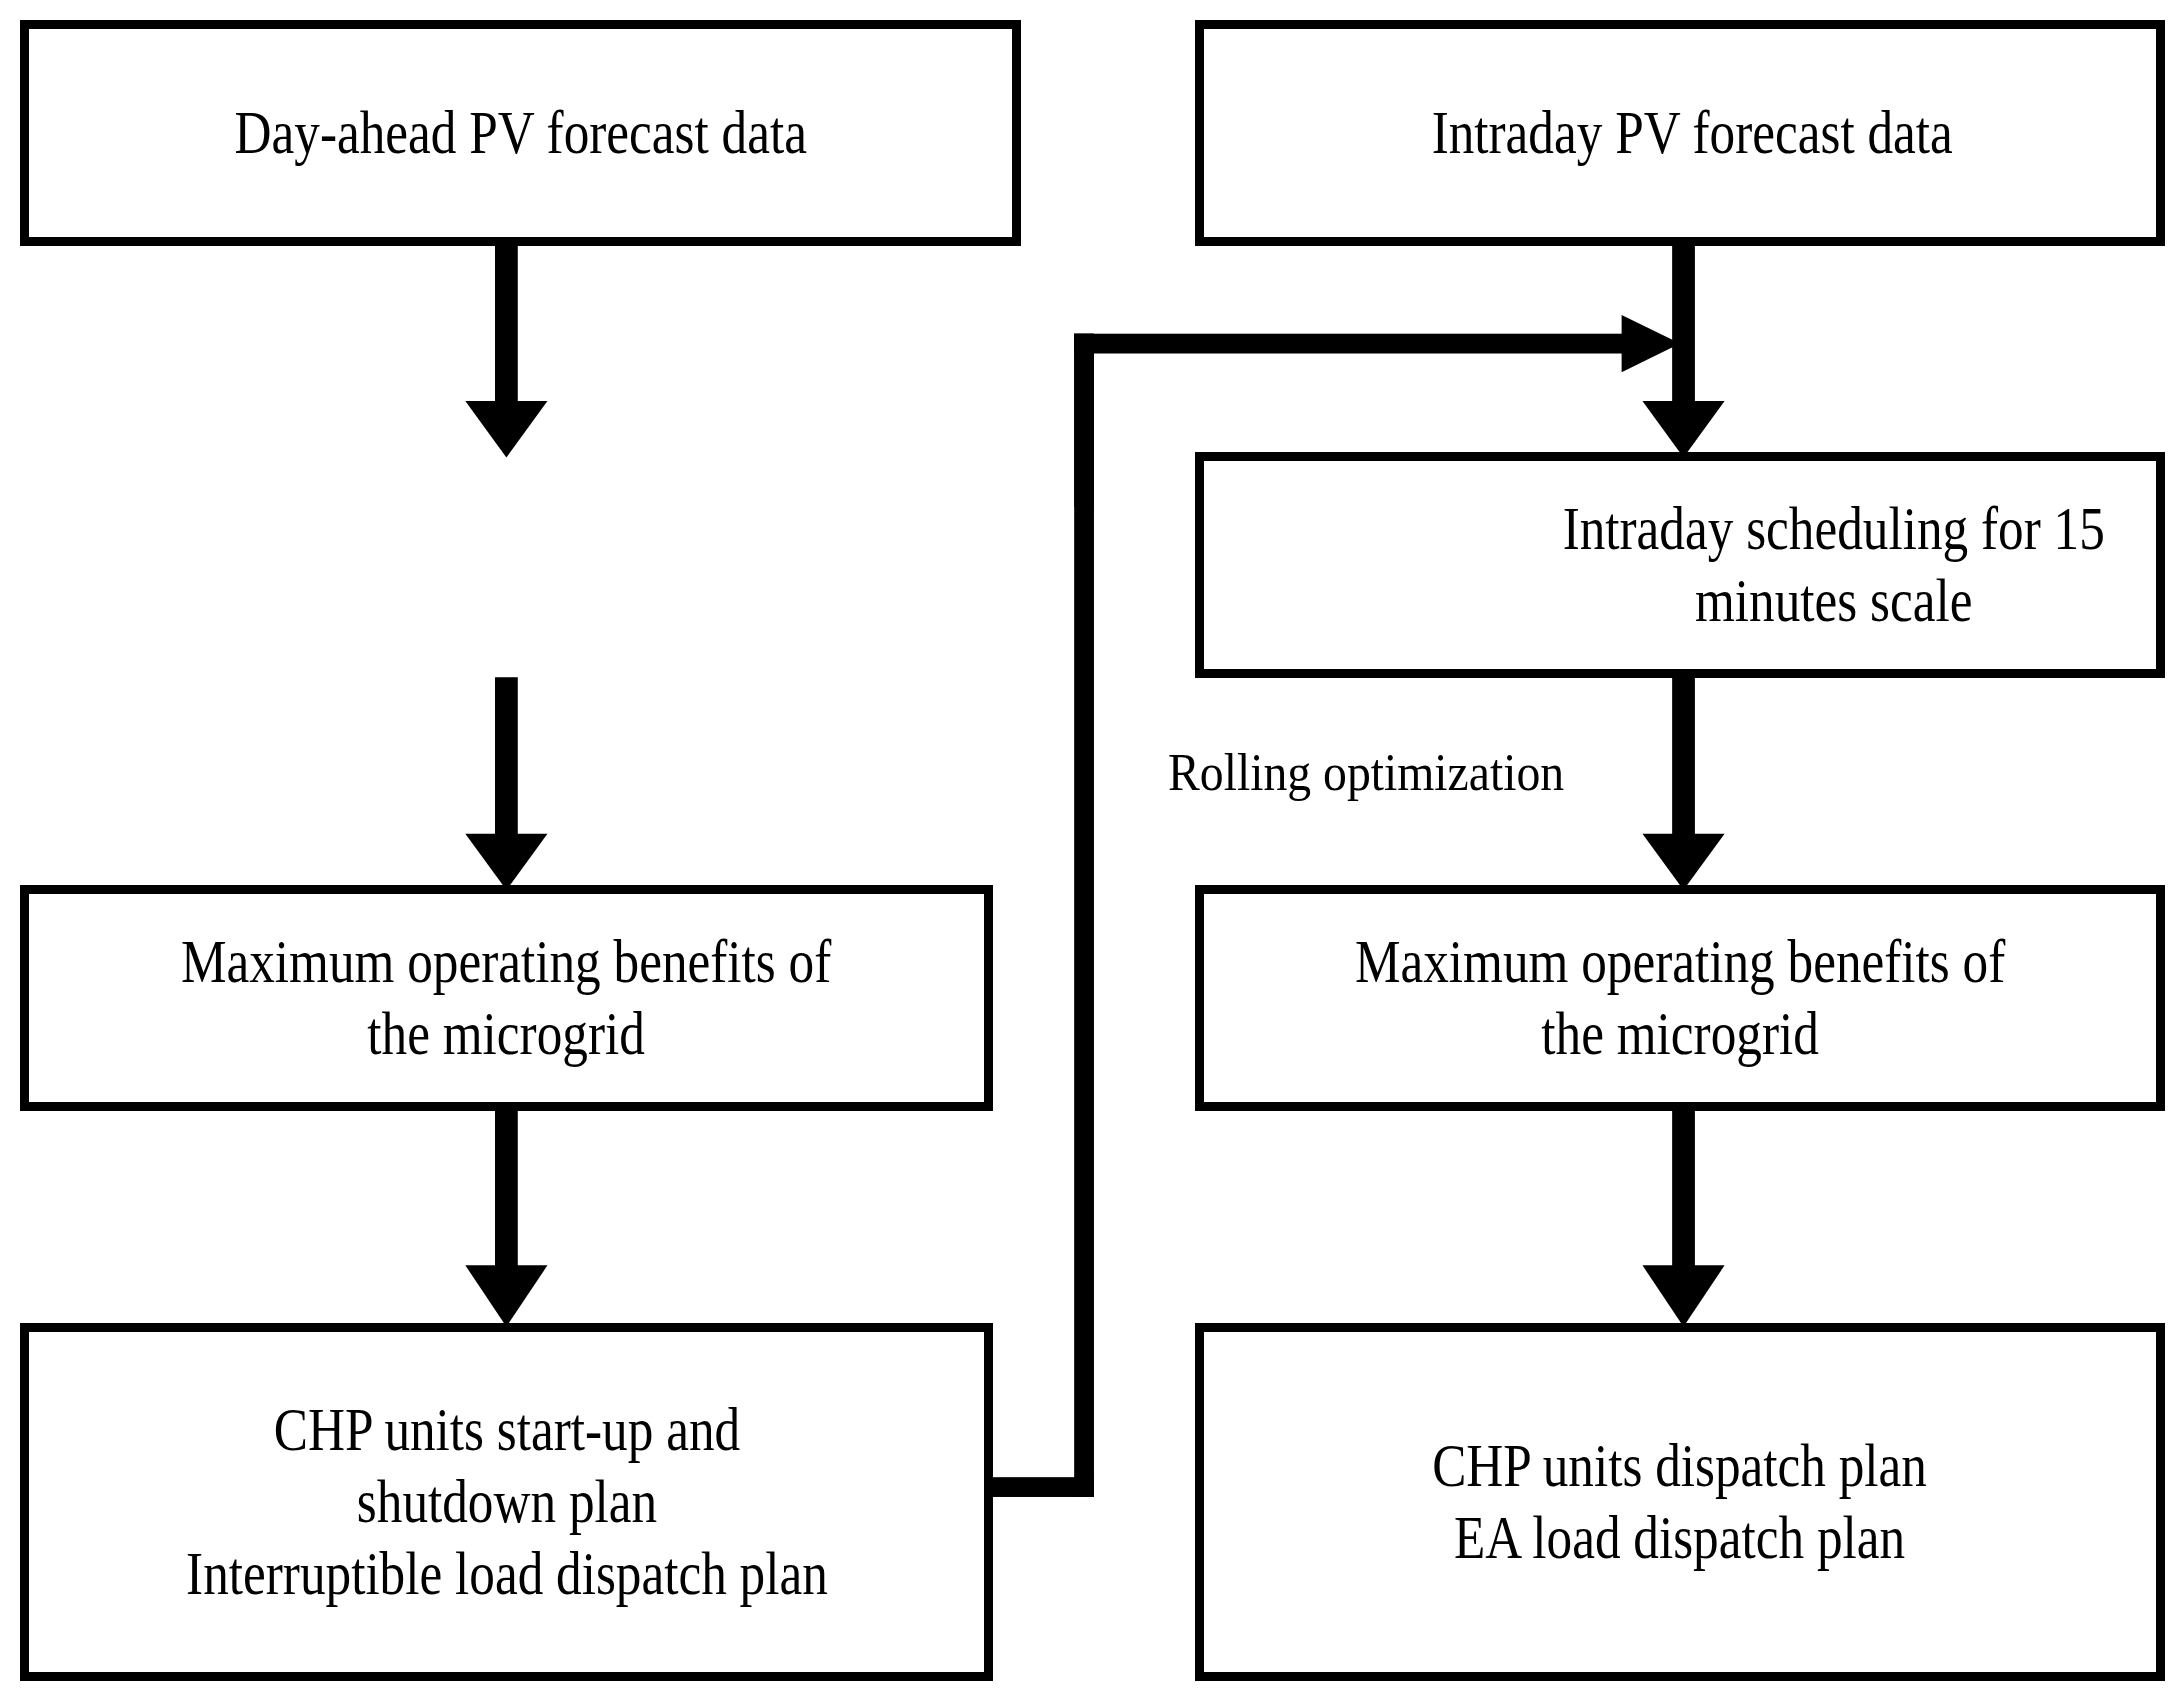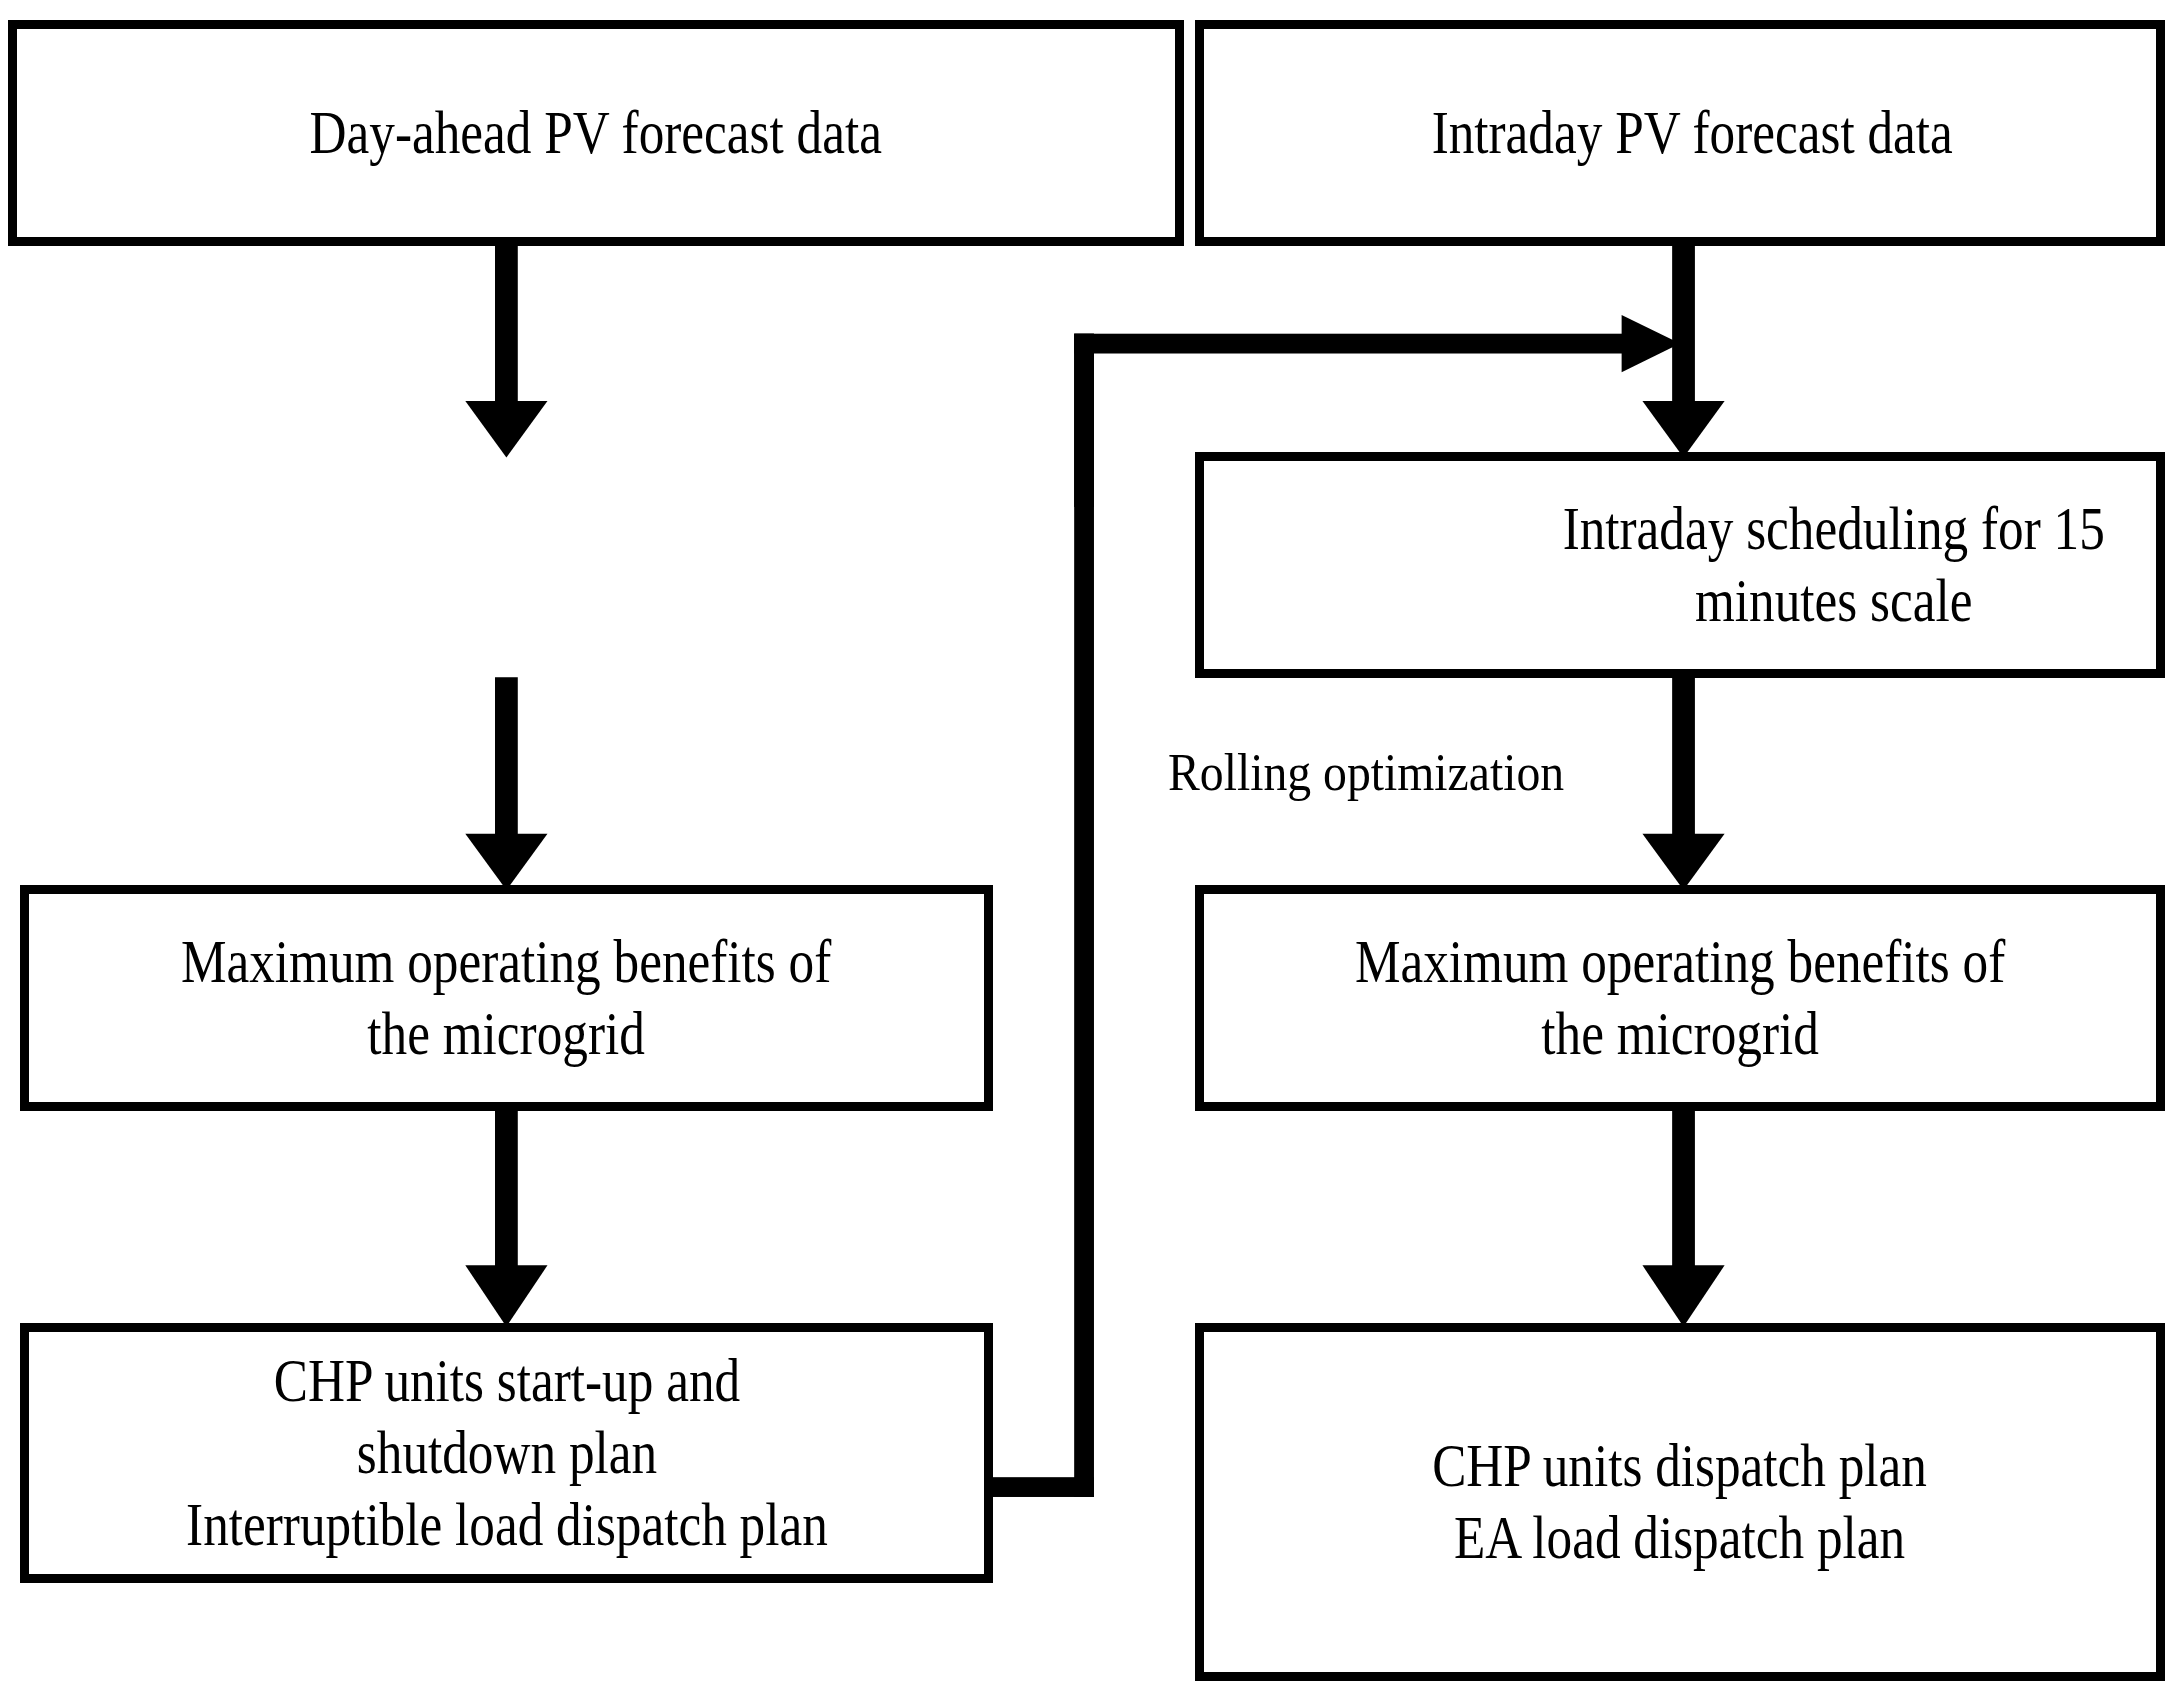--- a/index.html
+++ b/index.html
@@ -100,31 +100,31 @@
       <rect x="1085" y="337" width="20" height="175" fill="#000"></rect>
       <rect x="1085" y="337" width="20" height="1175" fill="#000"></rect>
 
       <rect x="1085" y="337" width="560" height="20" fill="#000"></rect>
 
       <polygon points="1638,318 1638,376 1697,347" fill="#000"></polygon>
     </g>
 
   </svg>
 
-  <div class="node-box" style="left:8px; top:20px; width:1176px; height:226px;">
+  <div class="node-box" style="left:20px; top:20px; width:1001px; height:226px;">
     <div class="node-text">Day-ahead PV forecast data</div>
   </div>
 
 
   <div class="node-box" style="left:20px; top:885px; width:973px; height:226px;">
     <div class="node-text">Maximum operating benefits of
 the microgrid</div>
   </div>
 
-  <div class="node-box" style="left:20px; top:1323px; width:973px; height:260px;">
+  <div class="node-box" style="left:20px; top:1323px; width:973px; height:358px;">
     <div class="node-text">CHP units start-up and
 shutdown plan
 Interruptible load dispatch plan</div>
   </div>
 
   <div class="node-box" style="left:1195px; top:20px; width:970px; height:226px;padding-left:25px;">
     <div class="node-text">Intraday PV forecast data</div>
   </div>
 
   <div class="node-box" style="left:1195px; top:452px; width:970px; height:226px;justify-content:flex-end;">

